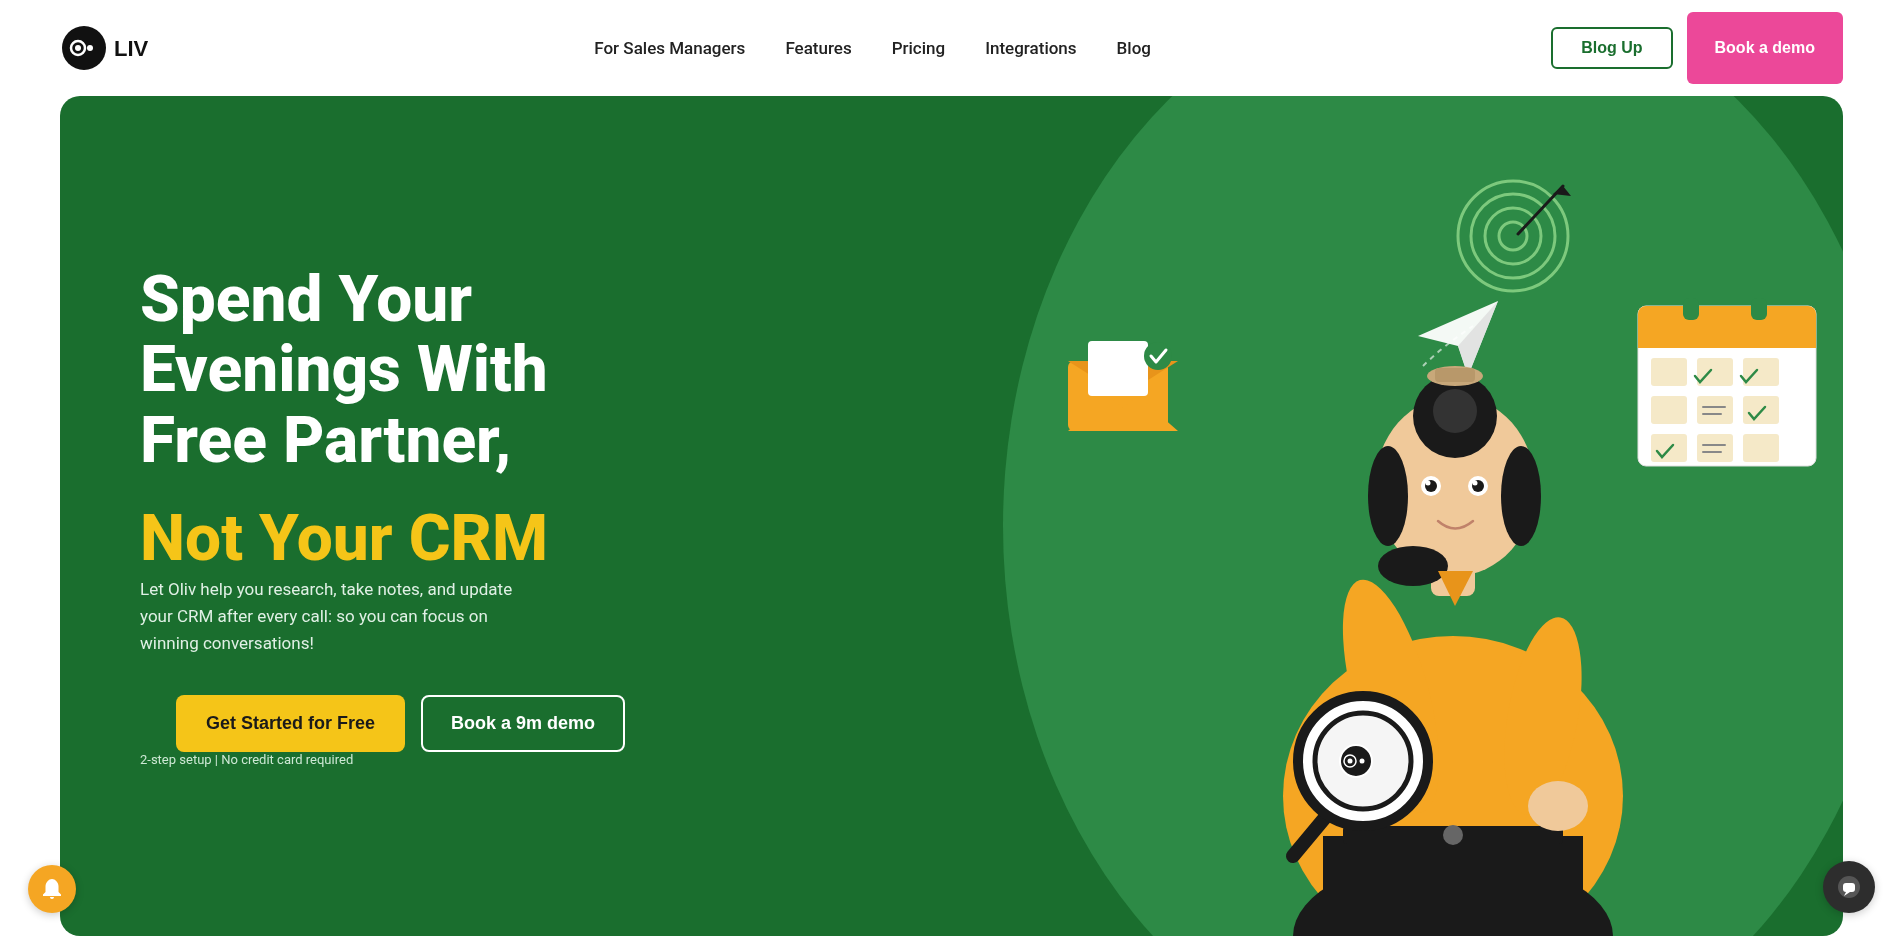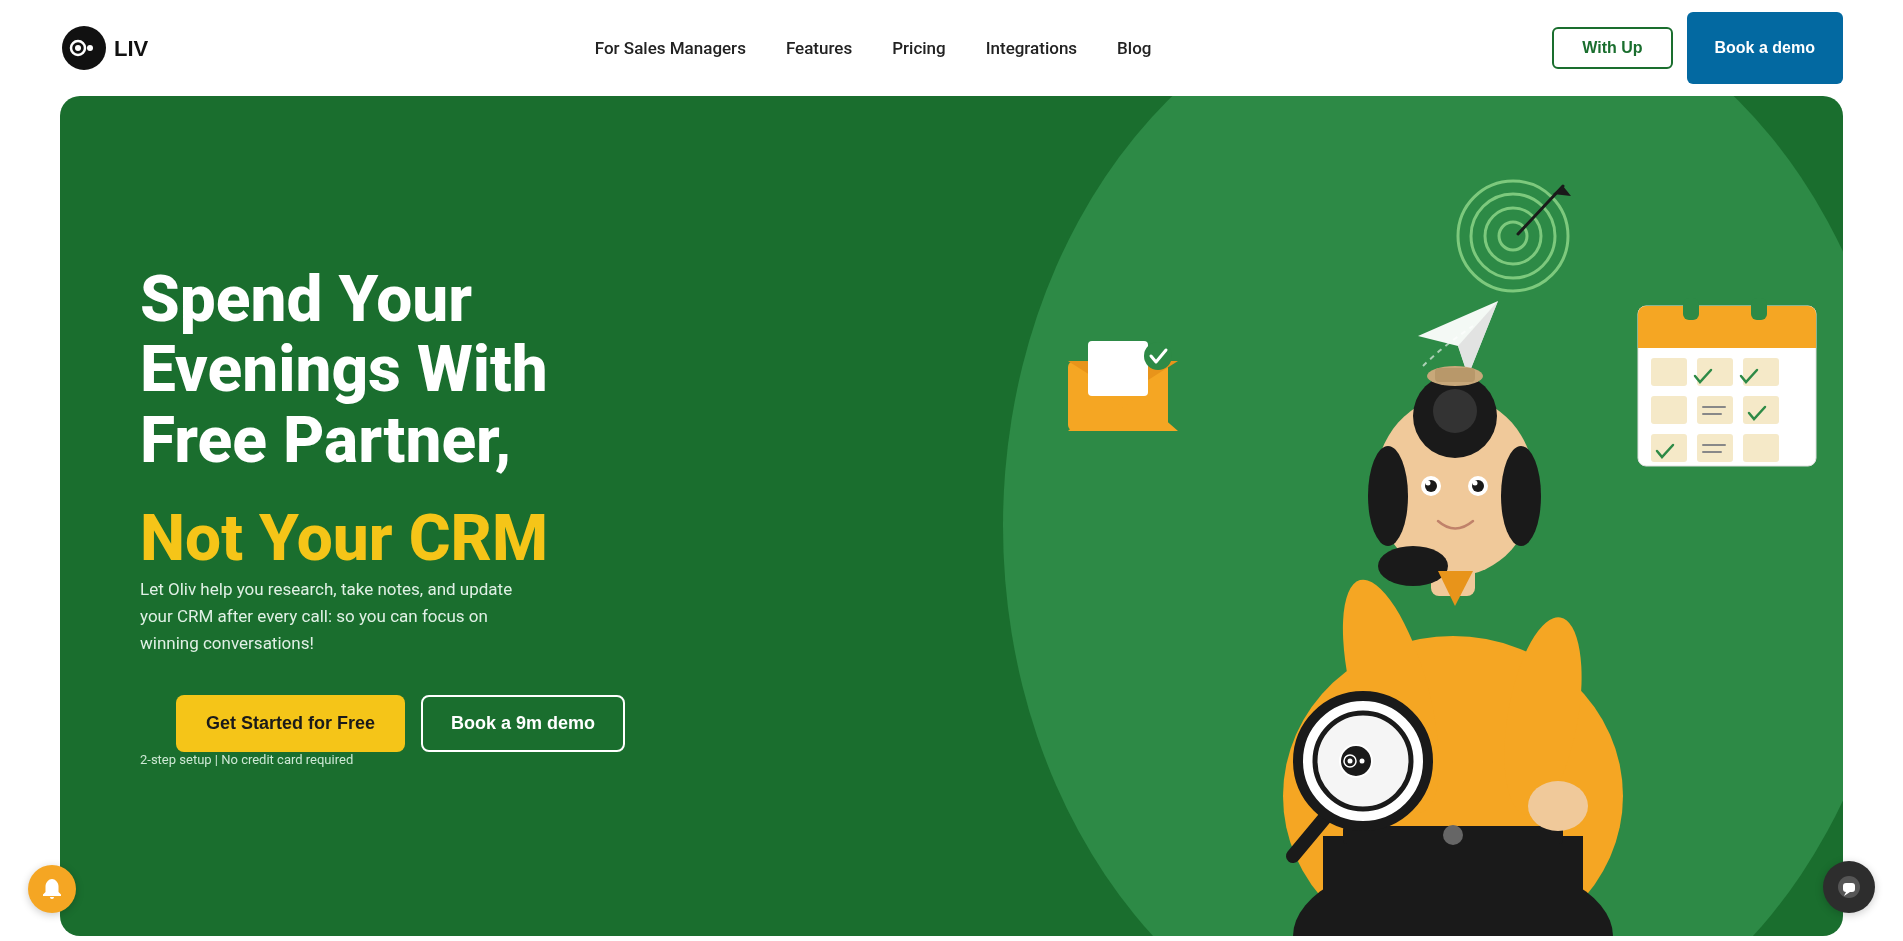--- a/index.html
+++ b/index.html
@@ -50,21 +50,21 @@
       background: #fff;
       color: #1a6e2e;
       font-size: 16px;
       font-weight: 600;
       cursor: pointer;
     }
     .btn-demo-nav {
       padding: 27px 28px;
       border: none;
       border-radius: 6px;
-      background: #0369a1;
+      background: #ec4899;
       color: #fff;
       font-size: 16px;
       font-weight: 700;
       cursor: pointer;
     }
 
     
     .hero {
       margin: 0 60px 0 60px;
       background: #1a6e2e;
@@ -256,21 +256,21 @@
 
   <ul class="nav-links">
     <li><a href="#">For Sales Managers</a></li>
     <li><a href="#">Features</a></li>
     <li><a href="#">Pricing</a></li>
     <li><a href="#">Integrations</a></li>
     <li><a href="#">Blog</a></li>
   </ul>
 
   <div class="nav-buttons">
-    <button class="btn-signup">With Up</button>
+    <button class="btn-signup">Blog Up</button>
     <button class="btn-demo-nav">Book a demo</button>
   </div>
 </nav>
 
 <section class="hero">
 
   <div class="hero-content">
     <h1 class="hero-heading">
       <span>Spend Your</span><br>
       <span>Evenings With</span><br>

